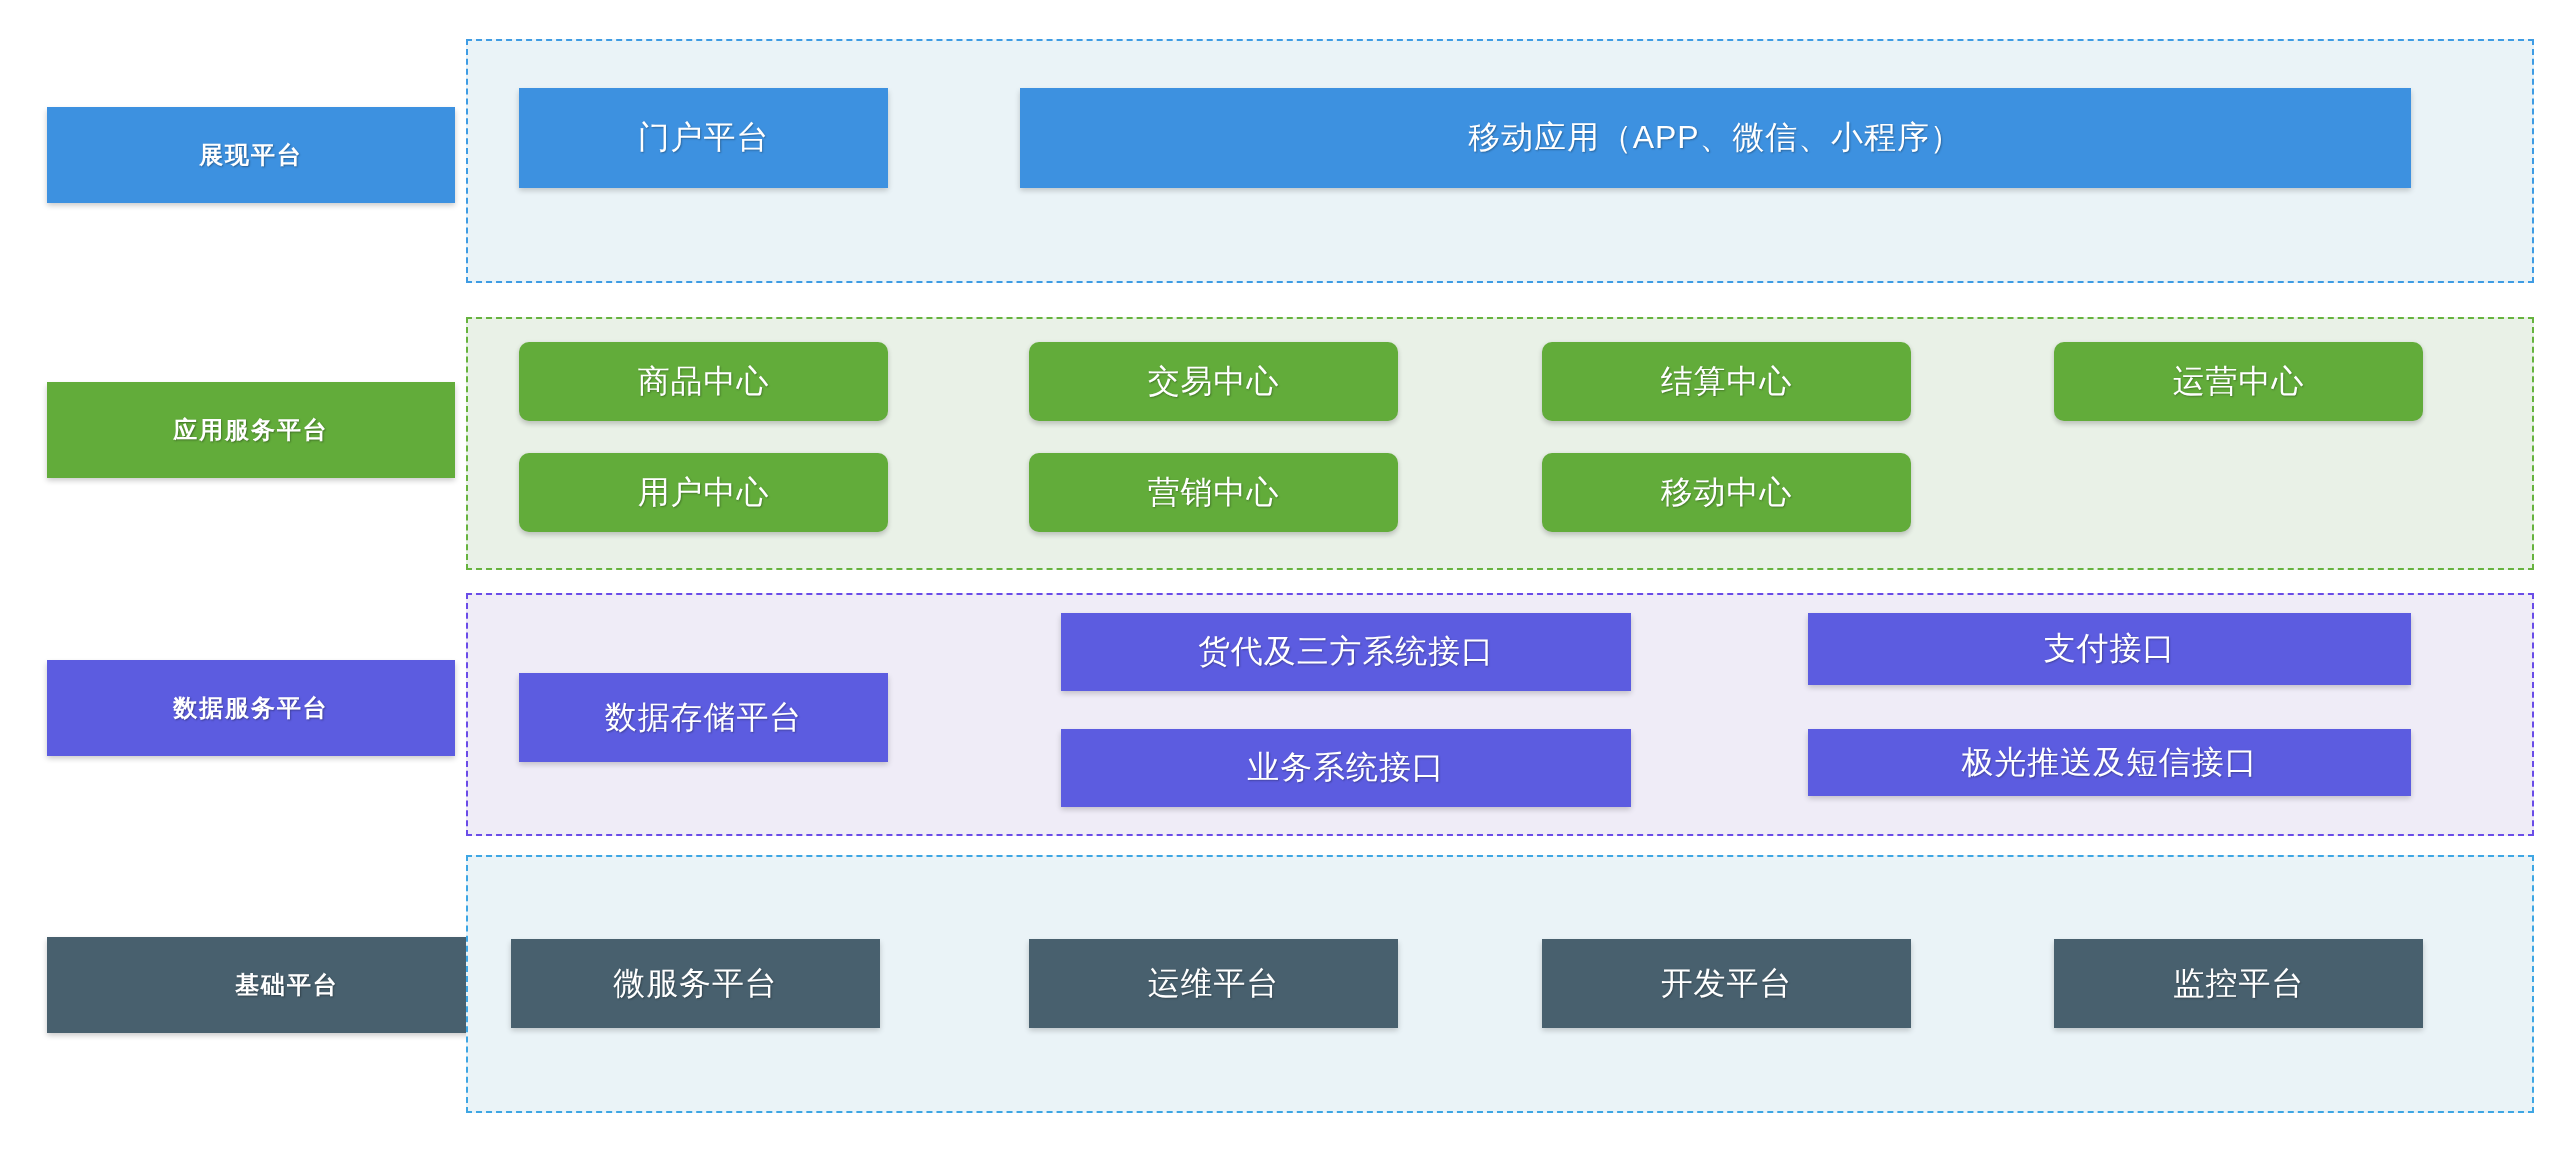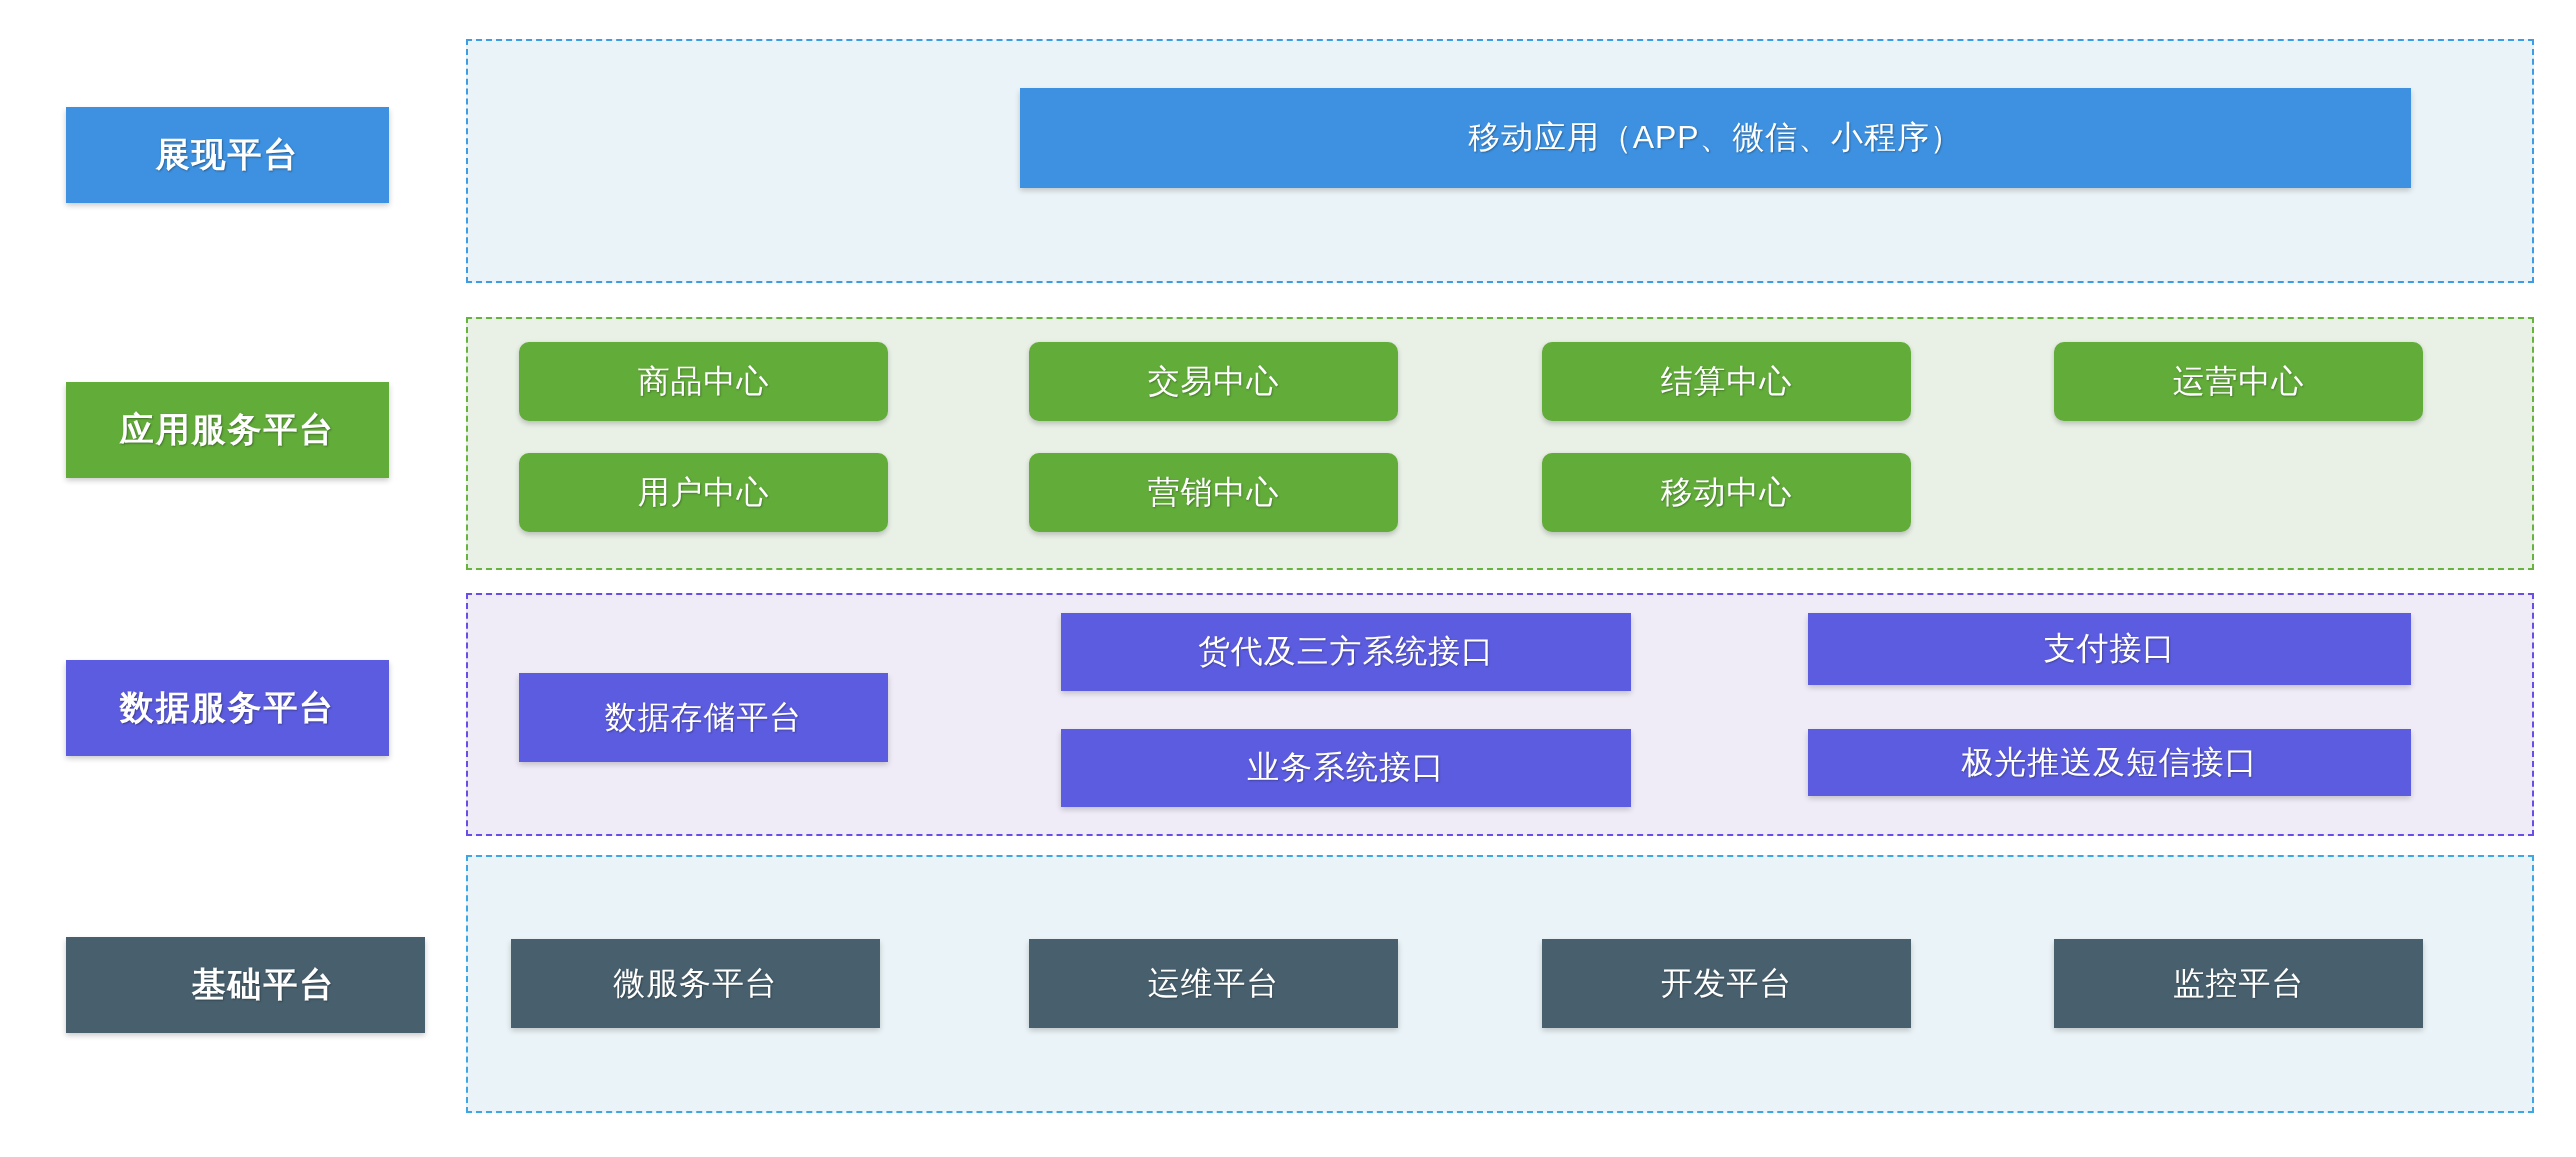--- a/index.html
+++ b/index.html
@@ -8,26 +8,26 @@
     background:#ffffff;
     font-family:"Liberation Sans","DejaVu Sans",sans-serif;
     overflow:hidden;
     position:relative;
   }
   #canvas{position:relative;width:2576px;height:1157px;}
 
   
   .layer-label{
     position:absolute;
-    left:66px;
-    width:323px;
+    left:47px;
+    width:408px;
     display:flex;align-items:center;justify-content:center;
     color:#ffffff;
     font-weight:bold;
-    font-size:34px;
+    font-size:24px;
     letter-spacing:1.9px;
     box-shadow:0 2.8px 5.6px rgba(0,0,0,.22);
     text-shadow:0.9px 0.9px 1.9px rgba(0,0,0,.35);
   }
   .lab-blue  {background:#3d91e0;}
   .lab-green {background:#62ac3a;}
   .lab-purple{background:#5c5ce0;}
   .lab-dark  {background:#48606e;}
 
   
@@ -62,20 +62,21 @@
 </style>
 </head>
 <body>
 
 <div id="canvas">
 
   <div class="layer-label lab-blue" style="top:107px;height:96px;">展现平台</div>
 
   <div class="container c-blue" style="top:39px;height:244px;">
 
+    <div class="node n-blue" style="left:51px;top:47px;width:369px;height:100px;">门户平台</div>
 
     <div class="node n-blue" style="left:552px;top:47px;width:1391px;height:100px;">移动应用（APP、微信、小程序）</div>
   </div>
 
   <div class="layer-label lab-green" style="top:382px;height:96px;">应用服务平台</div>
 
   <div class="container c-green" style="top:317px;height:253px;">
 
     <div class="node n-green" style="left:51px;top:23px;width:369px;height:79px;">商品中心</div>
     <div class="node n-green" style="left:561px;top:23px;width:369px;height:79px;">交易中心</div>

